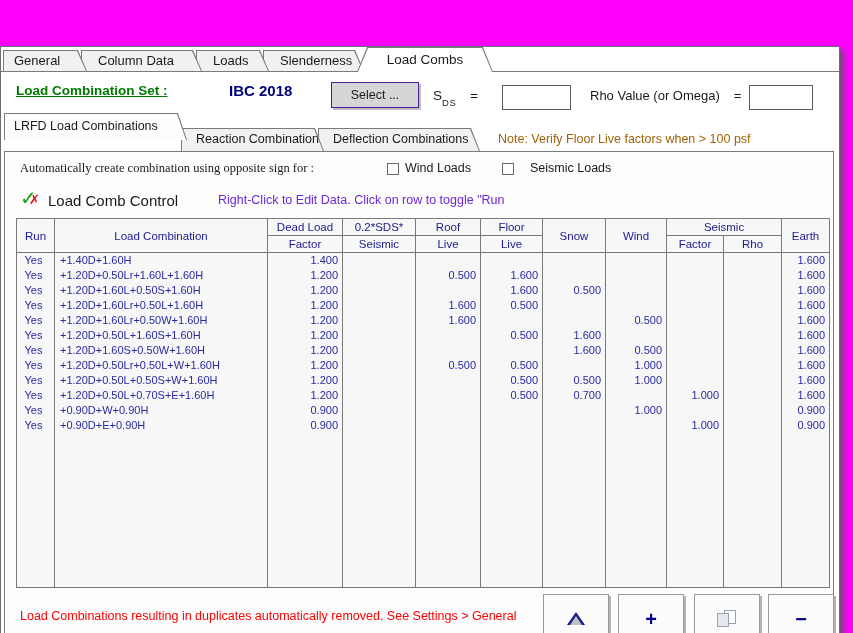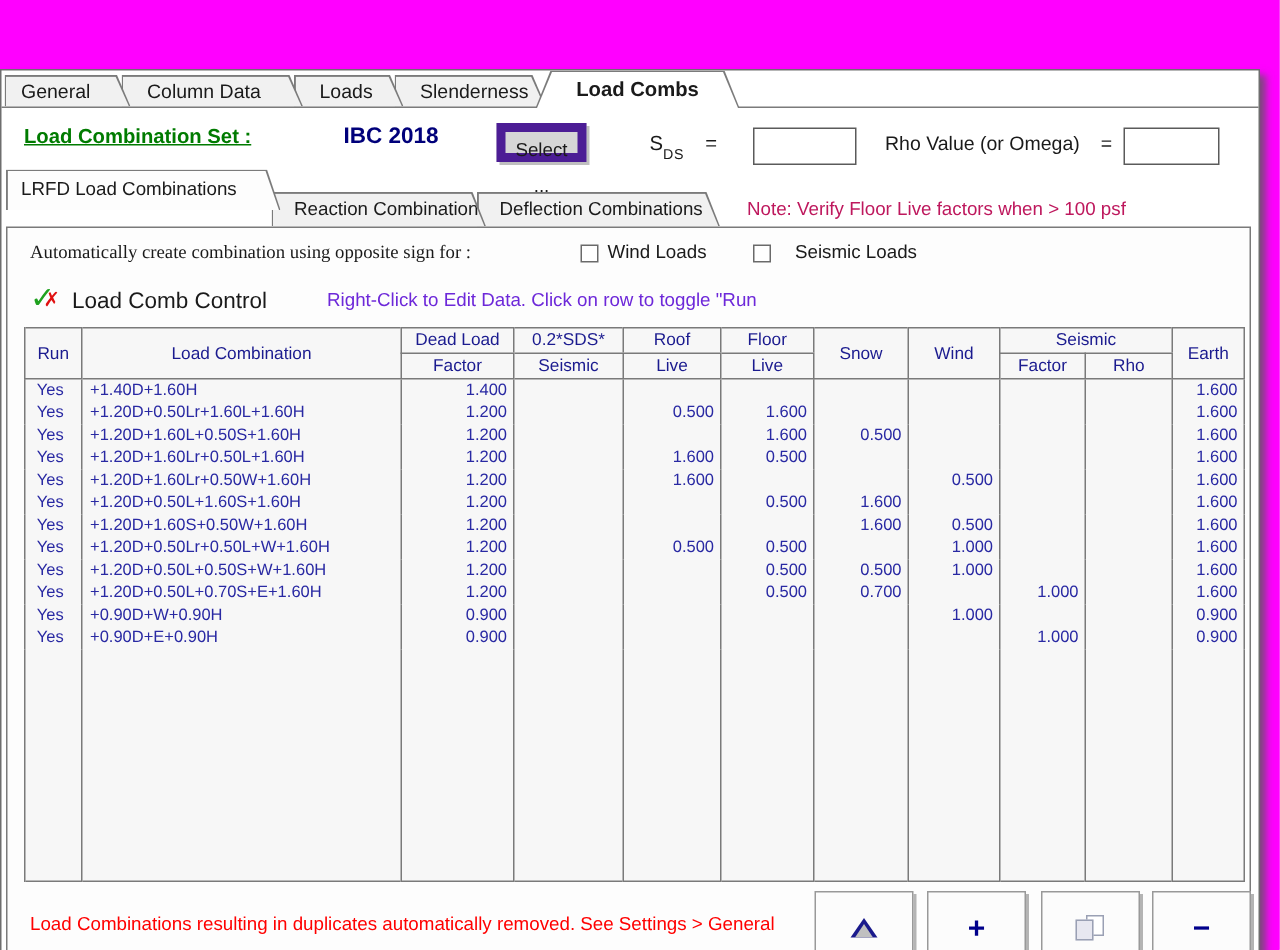--- a/index.html
+++ b/index.html
@@ -11,47 +11,47 @@
 
   
   .tabstrip-line { position: absolute; left: 0; top: 24px; width: 100%; height: 1px; background: #7b7b7b; z-index: 1; }
   .tab { position: absolute; top: 3px; height: 21px; z-index: 2; }
   .tab, .tab .face { clip-path: polygon(0 0, calc(100% - 9px) 0, 100% 100%, 0 100%); }
   .tab { background: #7b7b7b; }
   .tab .face { position: absolute; inset: 1px 1px 0 1px; background: #f1f1f1;
     font-size: 13px; line-height: 20px; padding-left: 10px; white-space: nowrap; }
   .tab.t1 .face, .tab.t2 .face, .tab.t3 .face { padding-left: 16px; }
   .tab.active { top: 0; height: 25px; z-index: 5; }
-  .tab.active, .tab.active .face { clip-path: polygon(10px 0, calc(100% - 10px) 0, 100% 100%, 0 100%); font-weight: bold; }
+  .tab.active, .tab.active .face { clip-path: polygon(10px 0, calc(100% - 10px) 0, 100% 100%, 0 100%); }
   .tab.active .face { background: #ffffff; font-size: 13.5px; line-height: 24px; text-align: center; padding-left: 0; }
 
   
   .set-label { position: absolute; left: 15px; top: 36px; color: #007B00; font-weight: bold;
     font-size: 13.5px; text-decoration: underline; }
   .set-value { position: absolute; left: 228px; top: 35px; color: #00007A; font-weight: bold; font-size: 15px; }
-  .btn-select { position: absolute; left: 330px; top: 35px; width: 60px; height: 26px;
-    background: #d6d6d6; border: 6px solid #4c1d95; box-shadow: 2px 2px 0 rgba(0,0,0,0.25);
+  .btn-select { position: absolute; left: 330px; top: 35px; width: 88px; height: 26px;
+    background: #d6d6d6; border: 1px solid #4c1d95; box-shadow: 2px 2px 0 rgba(0,0,0,0.25);
     font-size: 12.5px; text-align: center; line-height: 24px; cursor: default; }
   .sds-wrap { position: absolute; left: 432px; top: 41px; font-size: 13.5px; }
   .sds-wrap sub { font-size: 9.5px; position: relative; top: 2px; letter-spacing: .5px; }
   .eq { margin-left: 14px; }
   .field { position: absolute; top: 38px; height: 25px; background: #fff; border: 1px solid #5a5a5a;
     font-size: 12px; text-align: right; padding: 0 4px; }
   .field.sds { left: 501px; width: 69px; }
   .field.rho { left: 748px; width: 64px; }
   .rho-label { position: absolute; left: 589px; top: 41px; font-size: 13px; }
 
   
   .subtab { position: absolute; top: 81px; height: 23px; z-index: 3; background: #7b7b7b; }
   .subtab, .subtab .face { clip-path: polygon(0 0, calc(100% - 9px) 0, 100% 100%, 0 100%); }
   .subtab .face { position: absolute; inset: 1px 1px 0 1px; background: #f1f1f1;
     font-size: 12.5px; line-height: 21px; padding-left: 14px; white-space: nowrap; }
   .subtab.active { top: 66px; height: 27px; z-index: 6; }
   .subtab.active .face { background: #fdfdfd; line-height: 25px; padding-left: 9px; }
-  .note-top { position: absolute; left: 497px; top: 85px; color: #be185d; font-size: 12.5px; }
+  .note-top { position: absolute; left: 497px; top: 85px; color: #a16207; font-size: 12.5px; }
 
   
   #panel { position: absolute; left: 3px; top: 104px; width: 830px; height: 508px;
     background: #fdfdfd; border: 1px solid #7a7a7a; z-index: 5; }
   .auto-label { position: absolute; left: 15px; top: 9px; font-size: 12.5px; font-family: Liberation Serif, serif; }
   .checkbox { position: absolute; top: 11px; width: 12px; height: 12px; background: #fff; border: 1px solid #6a6a6a; }
   .cb1 { left: 382px; } .cb2 { left: 497px; }
   .cb-label { position: absolute; top: 9px; font-size: 12.5px; }
   .cb1l { left: 400px; } .cb2l { left: 525px; }
 

